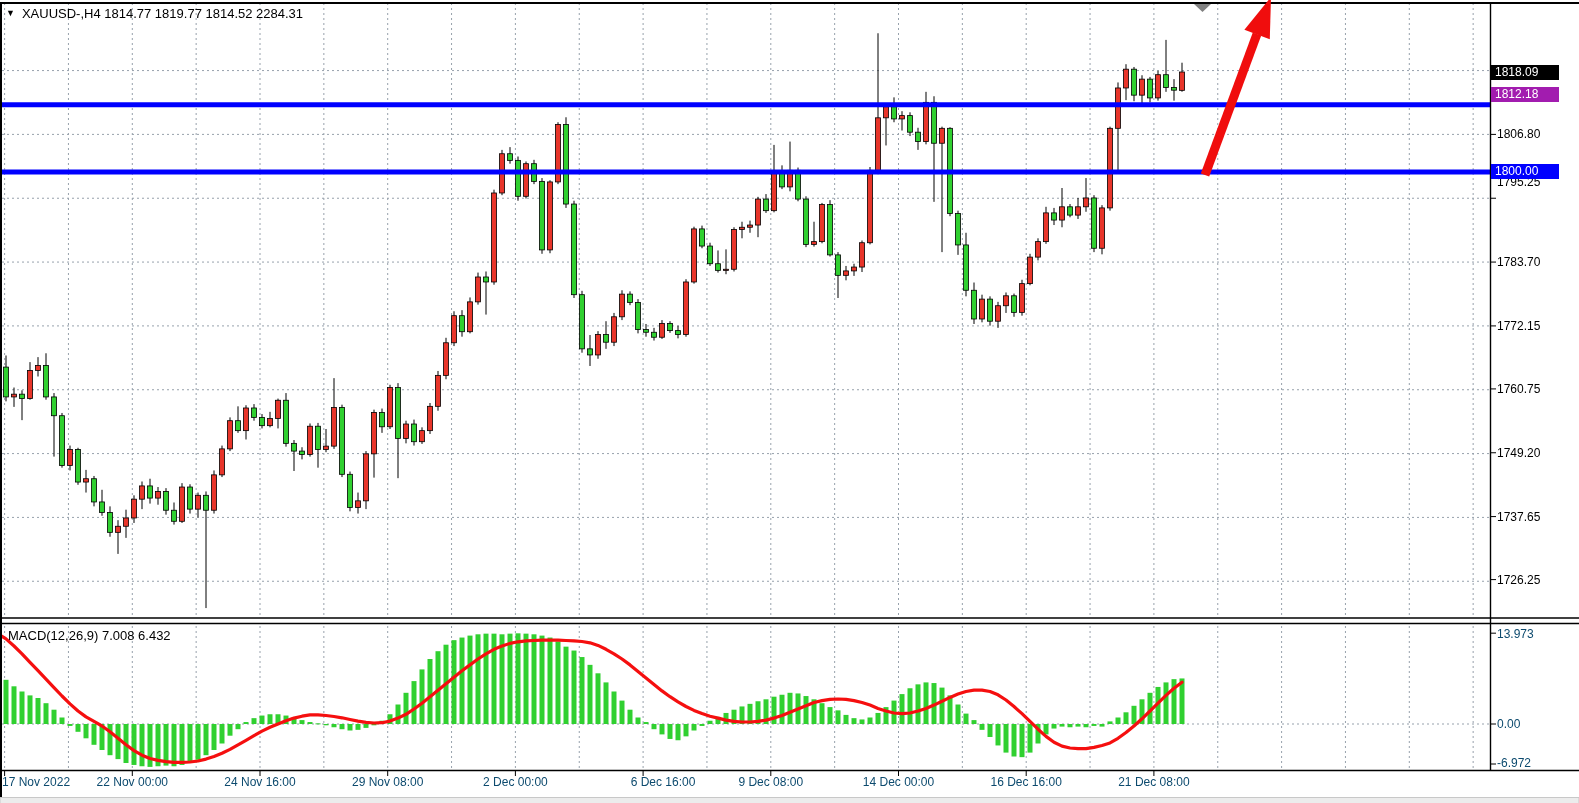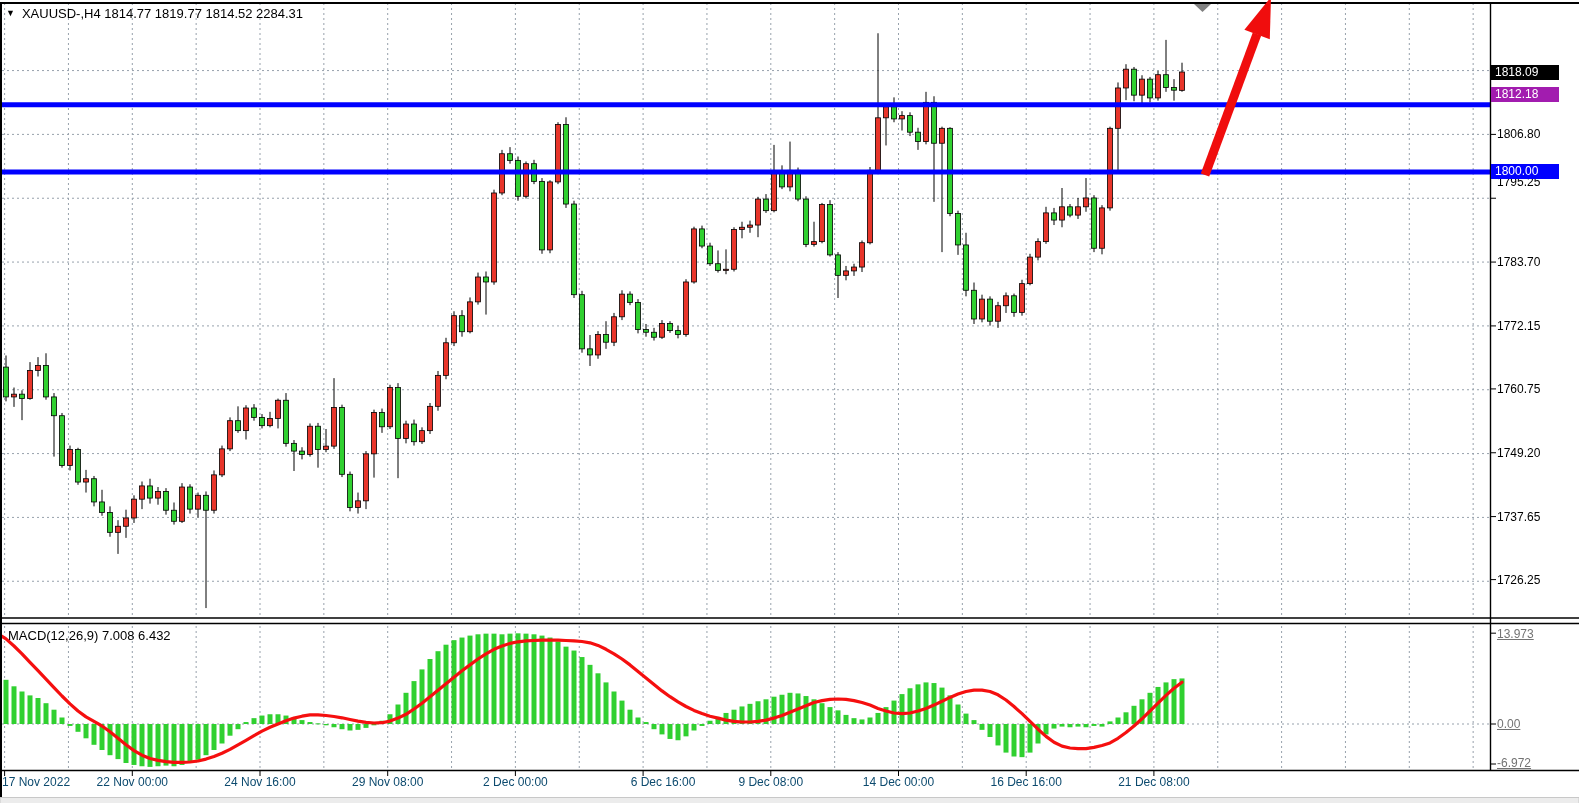--- a/index.html
+++ b/index.html
@@ -7,21 +7,21 @@
         font-family:"Liberation Sans","DejaVu Sans",sans-serif;-webkit-font-smoothing:antialiased;}
   #chart-canvas{position:absolute;left:0;top:0;}
   .overlay{position:absolute;white-space:nowrap;color:#000;}
   #symbol-row{left:6px;top:6px;font-size:13px;display:flex;align-items:center;gap:7px;}
   #symbol-row .tri{font-size:9px;line-height:13px;}
   #macd-row{left:8px;top:628px;font-size:13px;}
   .pricelabel{position:absolute;left:1497px;font-size:12px;color:#000;white-space:nowrap;}
   .pricebox{position:absolute;left:1491px;width:64px;height:15px;font-size:12px;line-height:15px;
             color:#fff;padding-left:4px;white-space:nowrap;}
   .timelabel{position:absolute;top:775px;font-size:12px;color:#0c4a6e;white-space:nowrap;}
-  .macdlabel{position:absolute;left:1497px;font-size:12px;color:#737373;white-space:nowrap;text-decoration:underline;}
+  .macdlabel{position:absolute;left:1497px;font-size:12px;color:#0c4a6e;white-space:nowrap;}
 </style>
 </head>
 <body>
 
 <div id="root">
   <svg id="chart-canvas" width="1579" height="803">
       <rect x="0" y="0" width="1579" height="803" fill="#ffffff"></rect>
       <g>
         <line x1="4.6" y1="3" x2="4.6" y2="617" stroke="#97a1ac" stroke-width="1" stroke-dasharray="2,3"></line>
         <line x1="4.6" y1="626" x2="4.6" y2="770" stroke="#97a1ac" stroke-width="1" stroke-dasharray="2,3"></line>

